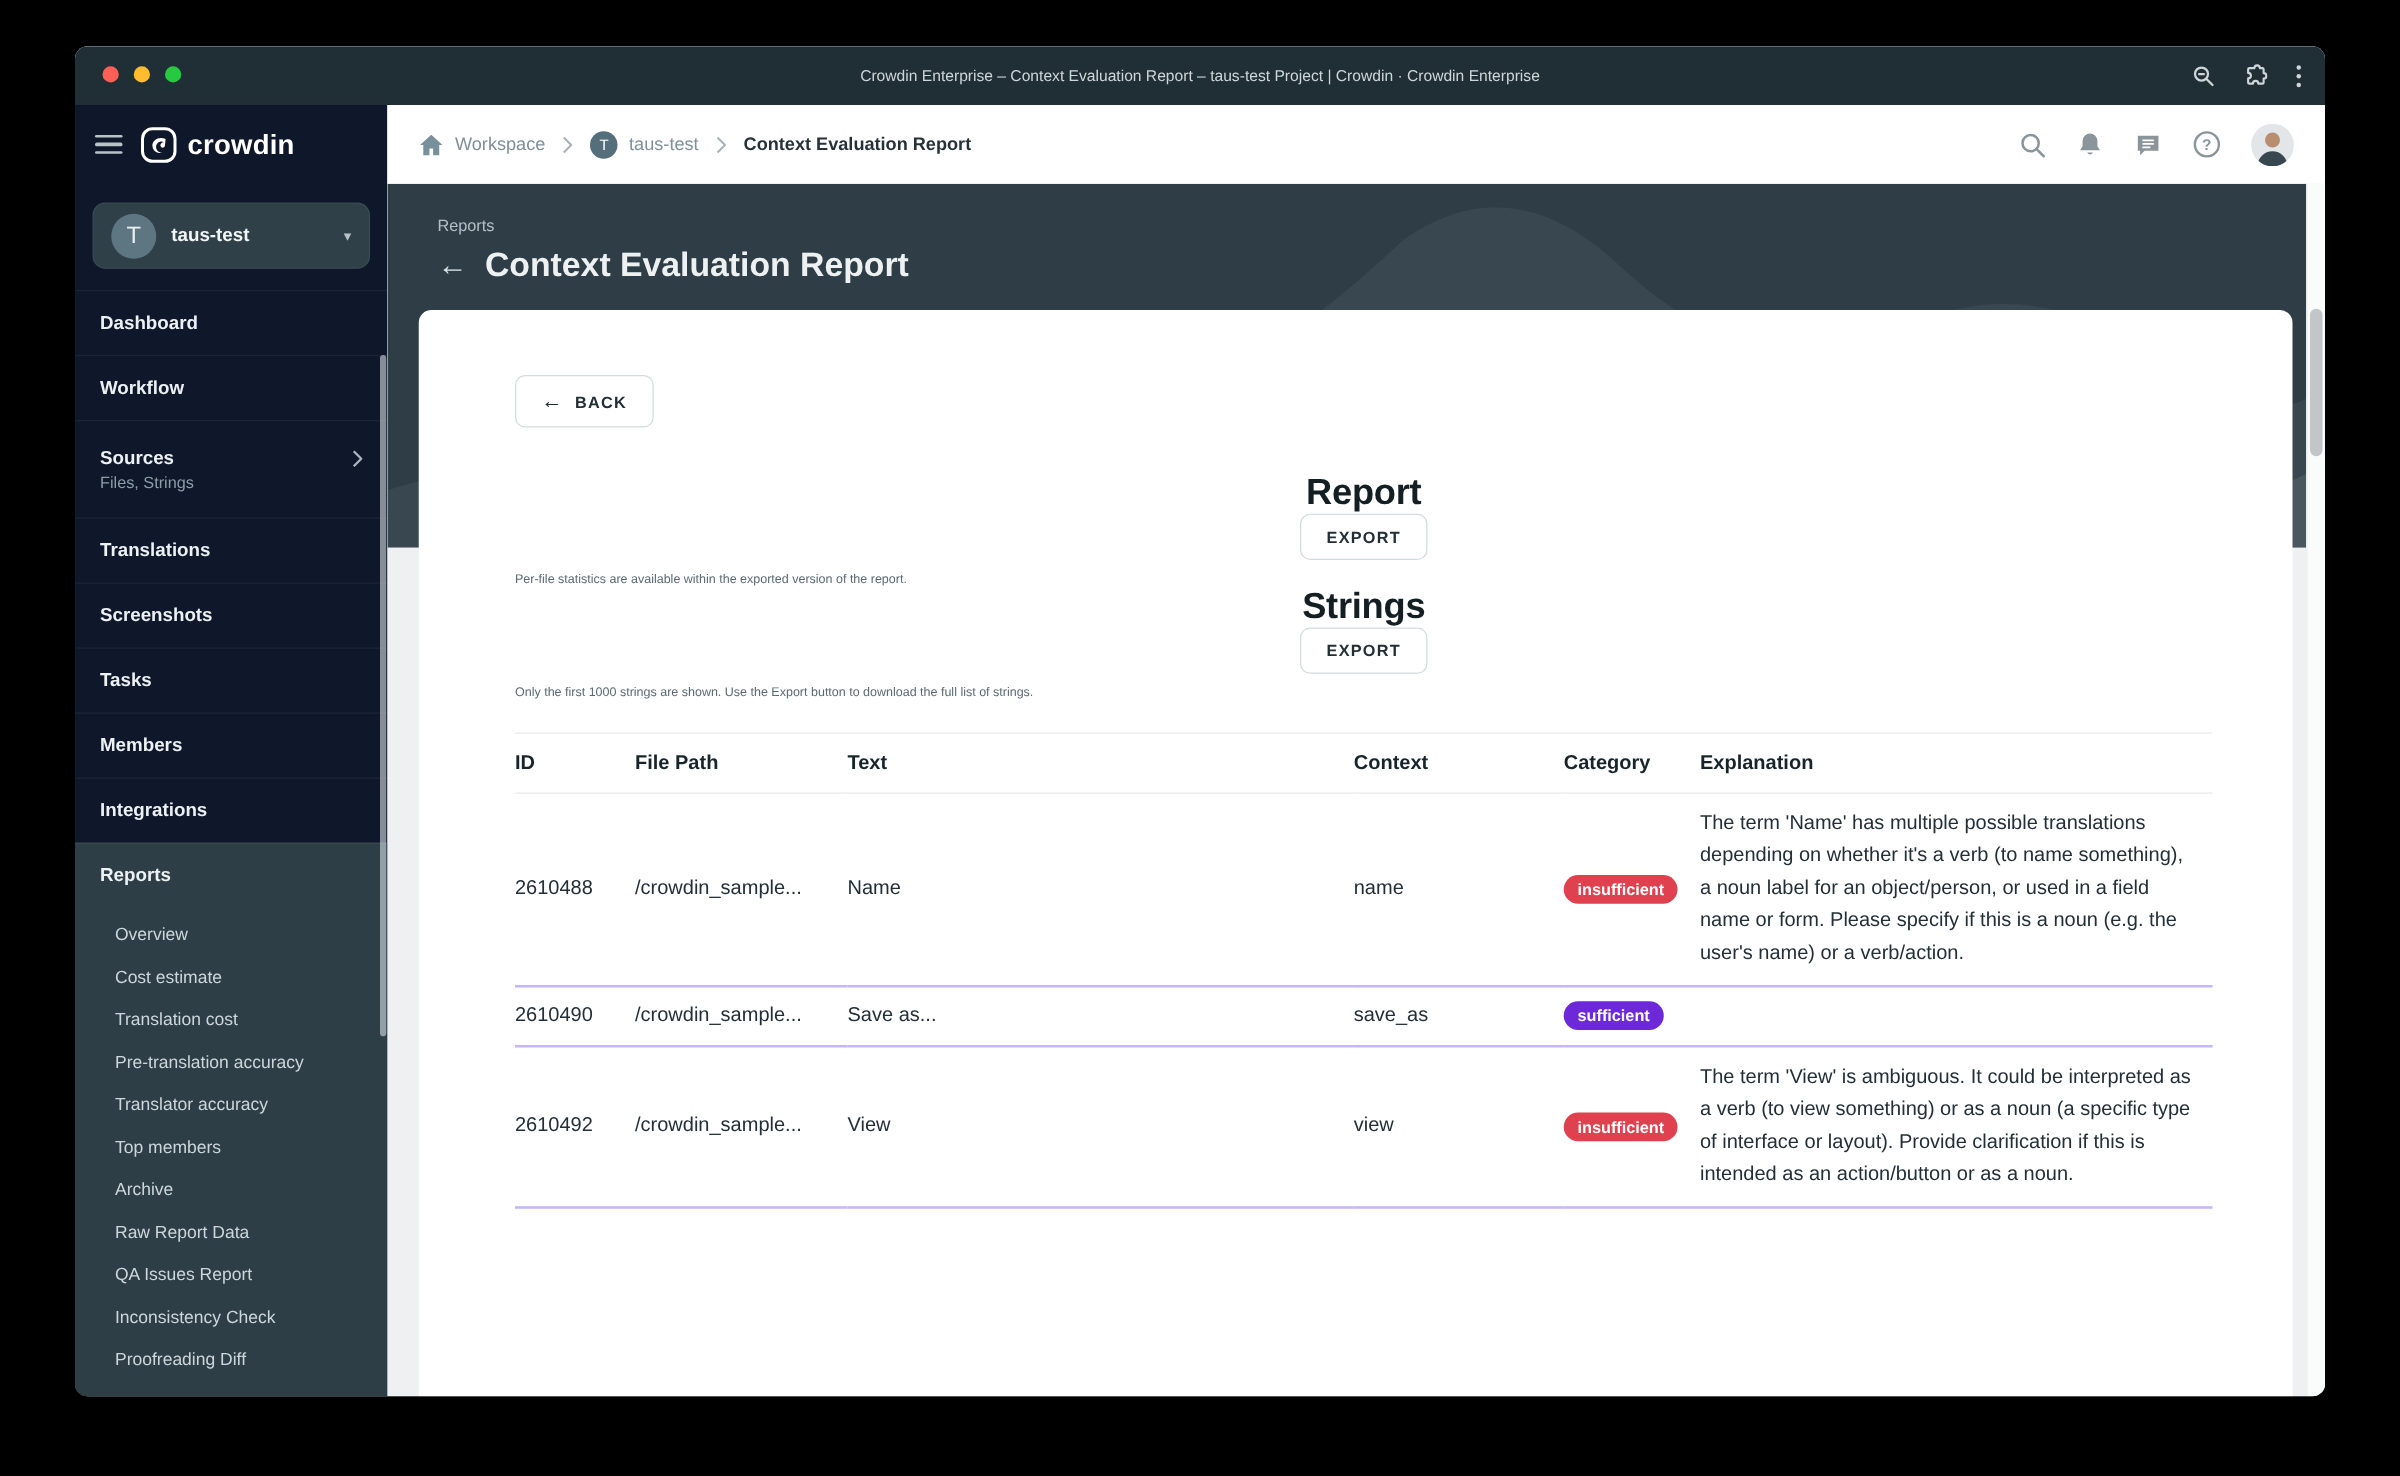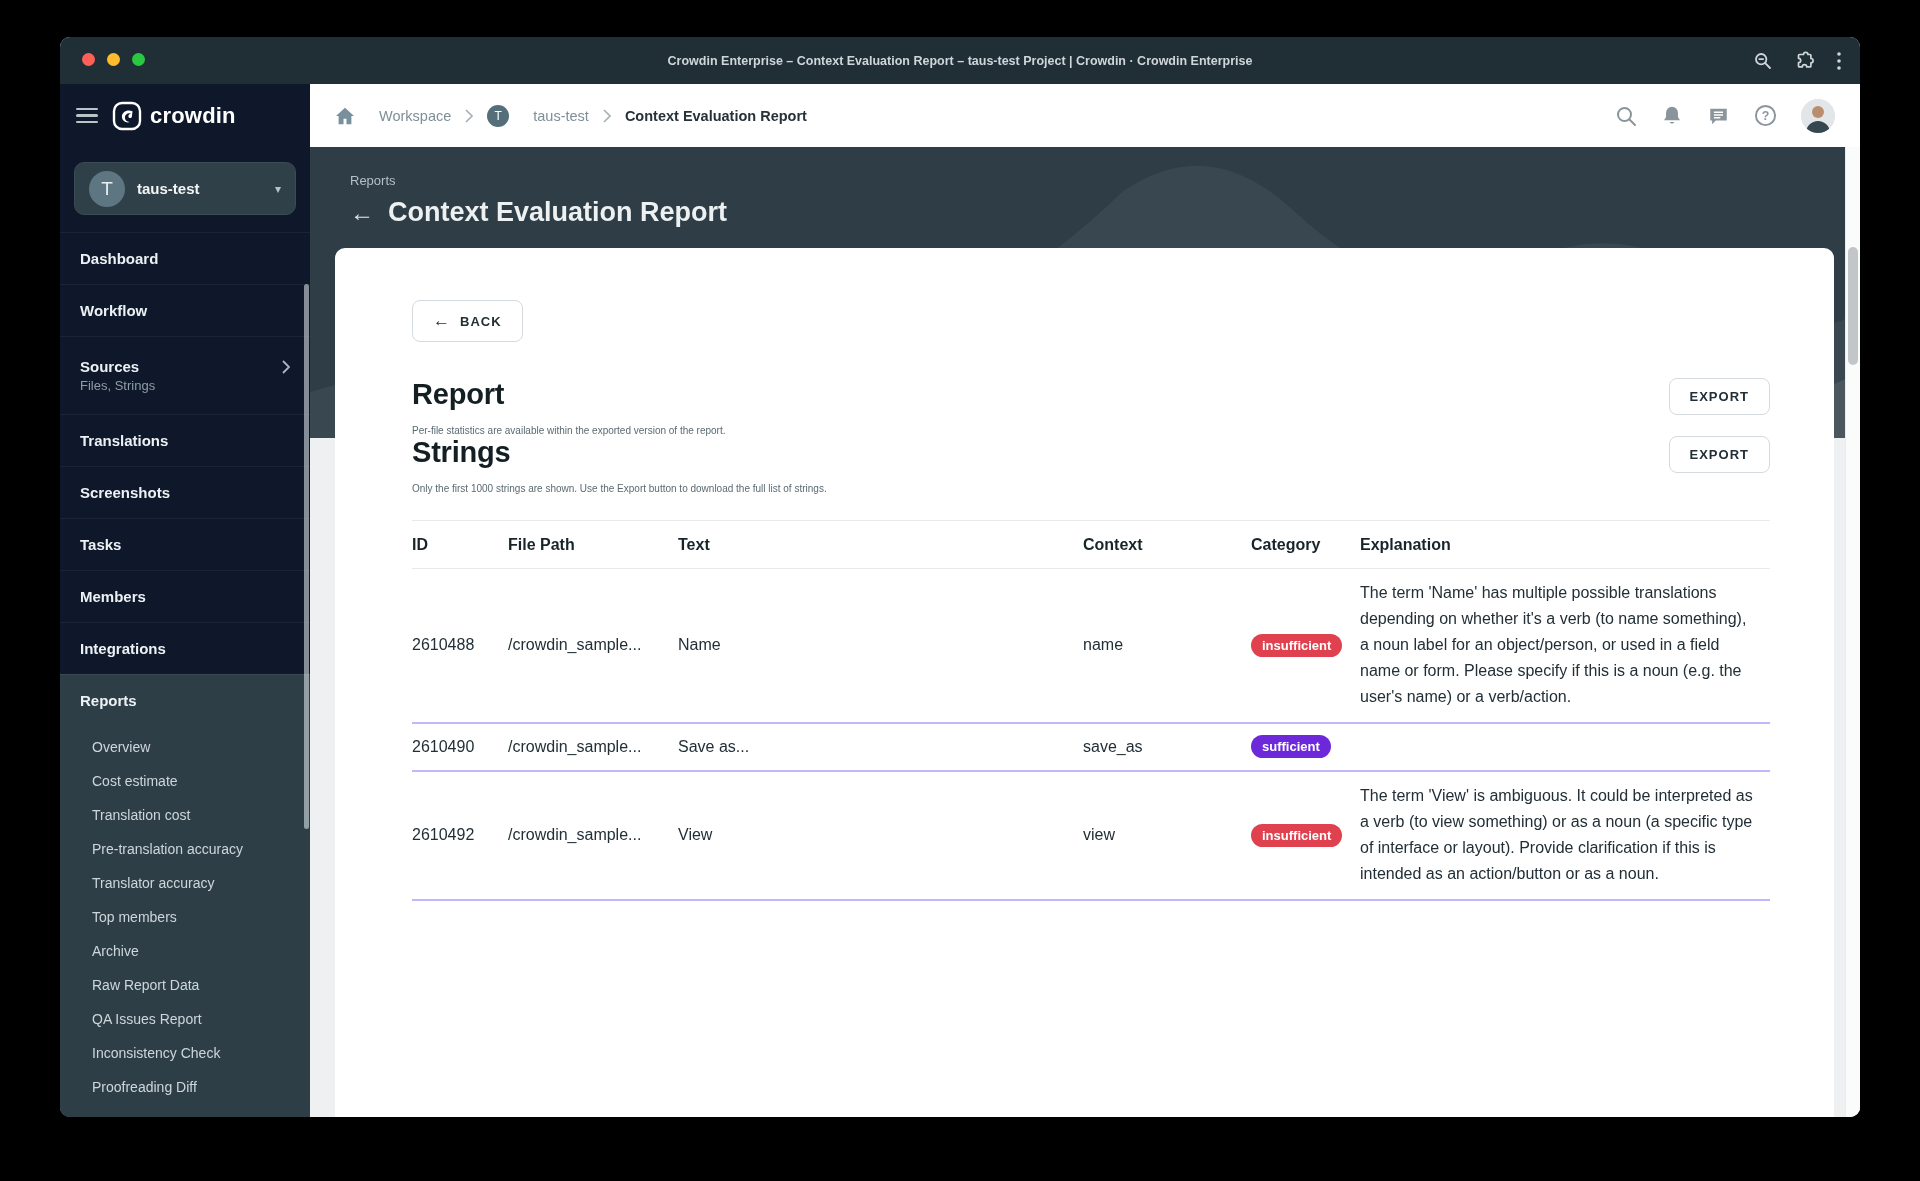--- a/index.html
+++ b/index.html
@@ -6,21 +6,21 @@
   html,body { width:1920px; height:1181px; background:#000; font-family:"Liberation Sans", sans-serif; overflow:hidden; }
 
   .window { position:absolute; left:60px; top:37px; width:1800px; height:1080px;
     border-radius:10px; overflow:hidden; background:#fff; display:flex; flex-direction:column; }
 
   
   .titlebar { height:47px; flex:none; background:#202e36; display:flex; align-items:center; position:relative; }
   .traffic { position:absolute; left:22px; top:16px; display:flex; gap:12px; }
   .traffic span { width:13px; height:13px; border-radius:50%; display:block; }
   .tl-red { background:#ff5f57; } .tl-yellow { background:#febc2e; } .tl-green { background:#28c840; }
-  .tb-title { flex:1; text-align:center; font-size:12.5px; color:#cfd6da;font-weight:bold; }
+  .tb-title { flex:1; text-align:center; font-size:12.5px; color:#cfd6da; }
   .tb-icons { position:absolute; right:18px; top:0; height:47px; display:flex; align-items:center; gap:22px; }
   .tb-icons svg { display:block; }
 
   
   .app { flex:1; display:flex; min-height:0; }
 
   
   .sidebar { width:250px; flex:none; background:#0f172a; position:relative; display:flex; flex-direction:column; overflow:hidden; }
   .logo-row { height:63px; flex:none; display:flex; align-items:center; padding:0 16px; gap:14px; }
   .hamburger { width:22px; display:flex; flex-direction:column; gap:4px; cursor:pointer; }
@@ -44,21 +44,21 @@
   .side-sub { padding-top:4px; }
   .side-sub-item { height:34px; display:flex; align-items:center; padding-left:32px;
     color:#cdd7db; font-size:14px; cursor:pointer; }
   .side-scrollbar { position:absolute; right:1px; top:200px; width:5px; height:545px;
     background:rgba(230,238,242,.55); border-radius:3px; }
 
   
   .main { flex:1; display:flex; flex-direction:column; min-width:0; background:#eef0f1; position:relative; }
   .header { height:63px; flex:none; background:#fff; display:flex; align-items:center; padding:0 25px; gap:10px; }
   .crumbs { display:flex; align-items:center; gap:14px; flex:1; min-width:0; }
-  .crumb { font-size:14.5px; color:#7e8f97; display:flex; align-items:center; gap:24px; cursor:pointer; }
+  .crumb { font-size:14.5px; color:#7e8f97; display:flex; align-items:center; gap:9px; cursor:pointer; }
   .crumb.current { color:#263238; font-weight:700; cursor:default; }
   .crumb-avatar { width:22px; height:22px; border-radius:50%; background:#546e7a; color:#fff;
     font-size:12px; display:flex; align-items:center; justify-content:center; }
   .crumb-sep svg { display:block; }
   .header-icons { display:flex; align-items:center; gap:24px; }
   .header-icons .hicon { cursor:pointer; display:flex; }
   .avatar-btn { width:34px; height:34px; border-radius:50%; overflow:hidden; background:#e2e6e8; cursor:pointer; }
 
   .content { flex:1; position:relative; overflow:hidden; }
   .banner { position:absolute; left:0; top:0; right:15px; height:291px; background:#2e3d46; overflow:hidden; }
@@ -72,21 +72,21 @@
   .page-scrollbar .thumb { position:absolute; left:2px; right:2px; top:100px; height:118px; background:#c2c6c9; border-radius:6px; }
 
   .card { position:absolute; left:25px; right:26px; top:101px; bottom:-30px; background:#fff;
     border-radius:10px 10px 0 0; padding:52px 64px 0 77px; }
 
   .btn { display:inline-flex; align-items:center; gap:9px; border:1px solid #d5dade; background:#fff;
     border-radius:8px; padding:10px 20px; font-size:13px; font-weight:700; letter-spacing:1px;
     color:#222f36; cursor:pointer; font-family:"Liberation Sans", sans-serif; }
   .back-arrow { font-size:17px; font-weight:400; }
 
-  .sec-head { display:flex; align-items:flex-start; justify-content:space-between; }
+  .sec-head { display:flex; align-items:center; justify-content:space-between;flex-direction:column; }
   h2.sec-title { font-size:29px; font-weight:700; color:#141f24; letter-spacing:-.2px; }
   .sec-sub { margin-top:10px; font-size:10px; color:#5a6a72; }
   .mt-report { margin-top:36px; }
   .mt-strings { }
 
   table.stats { width:100%; border-collapse:collapse; margin-top:26px; }
   table.stats th { text-align:left; font-size:17px; font-weight:700; color:#17252b;
     padding:15px 0 14px; border-top:1px solid #e7eaec; border-bottom:1px solid #e7eaec; }
   table.stats td { font-size:17px; color:#222f36; padding:14px 0; border-bottom:1px solid #e7eaec; }
 

